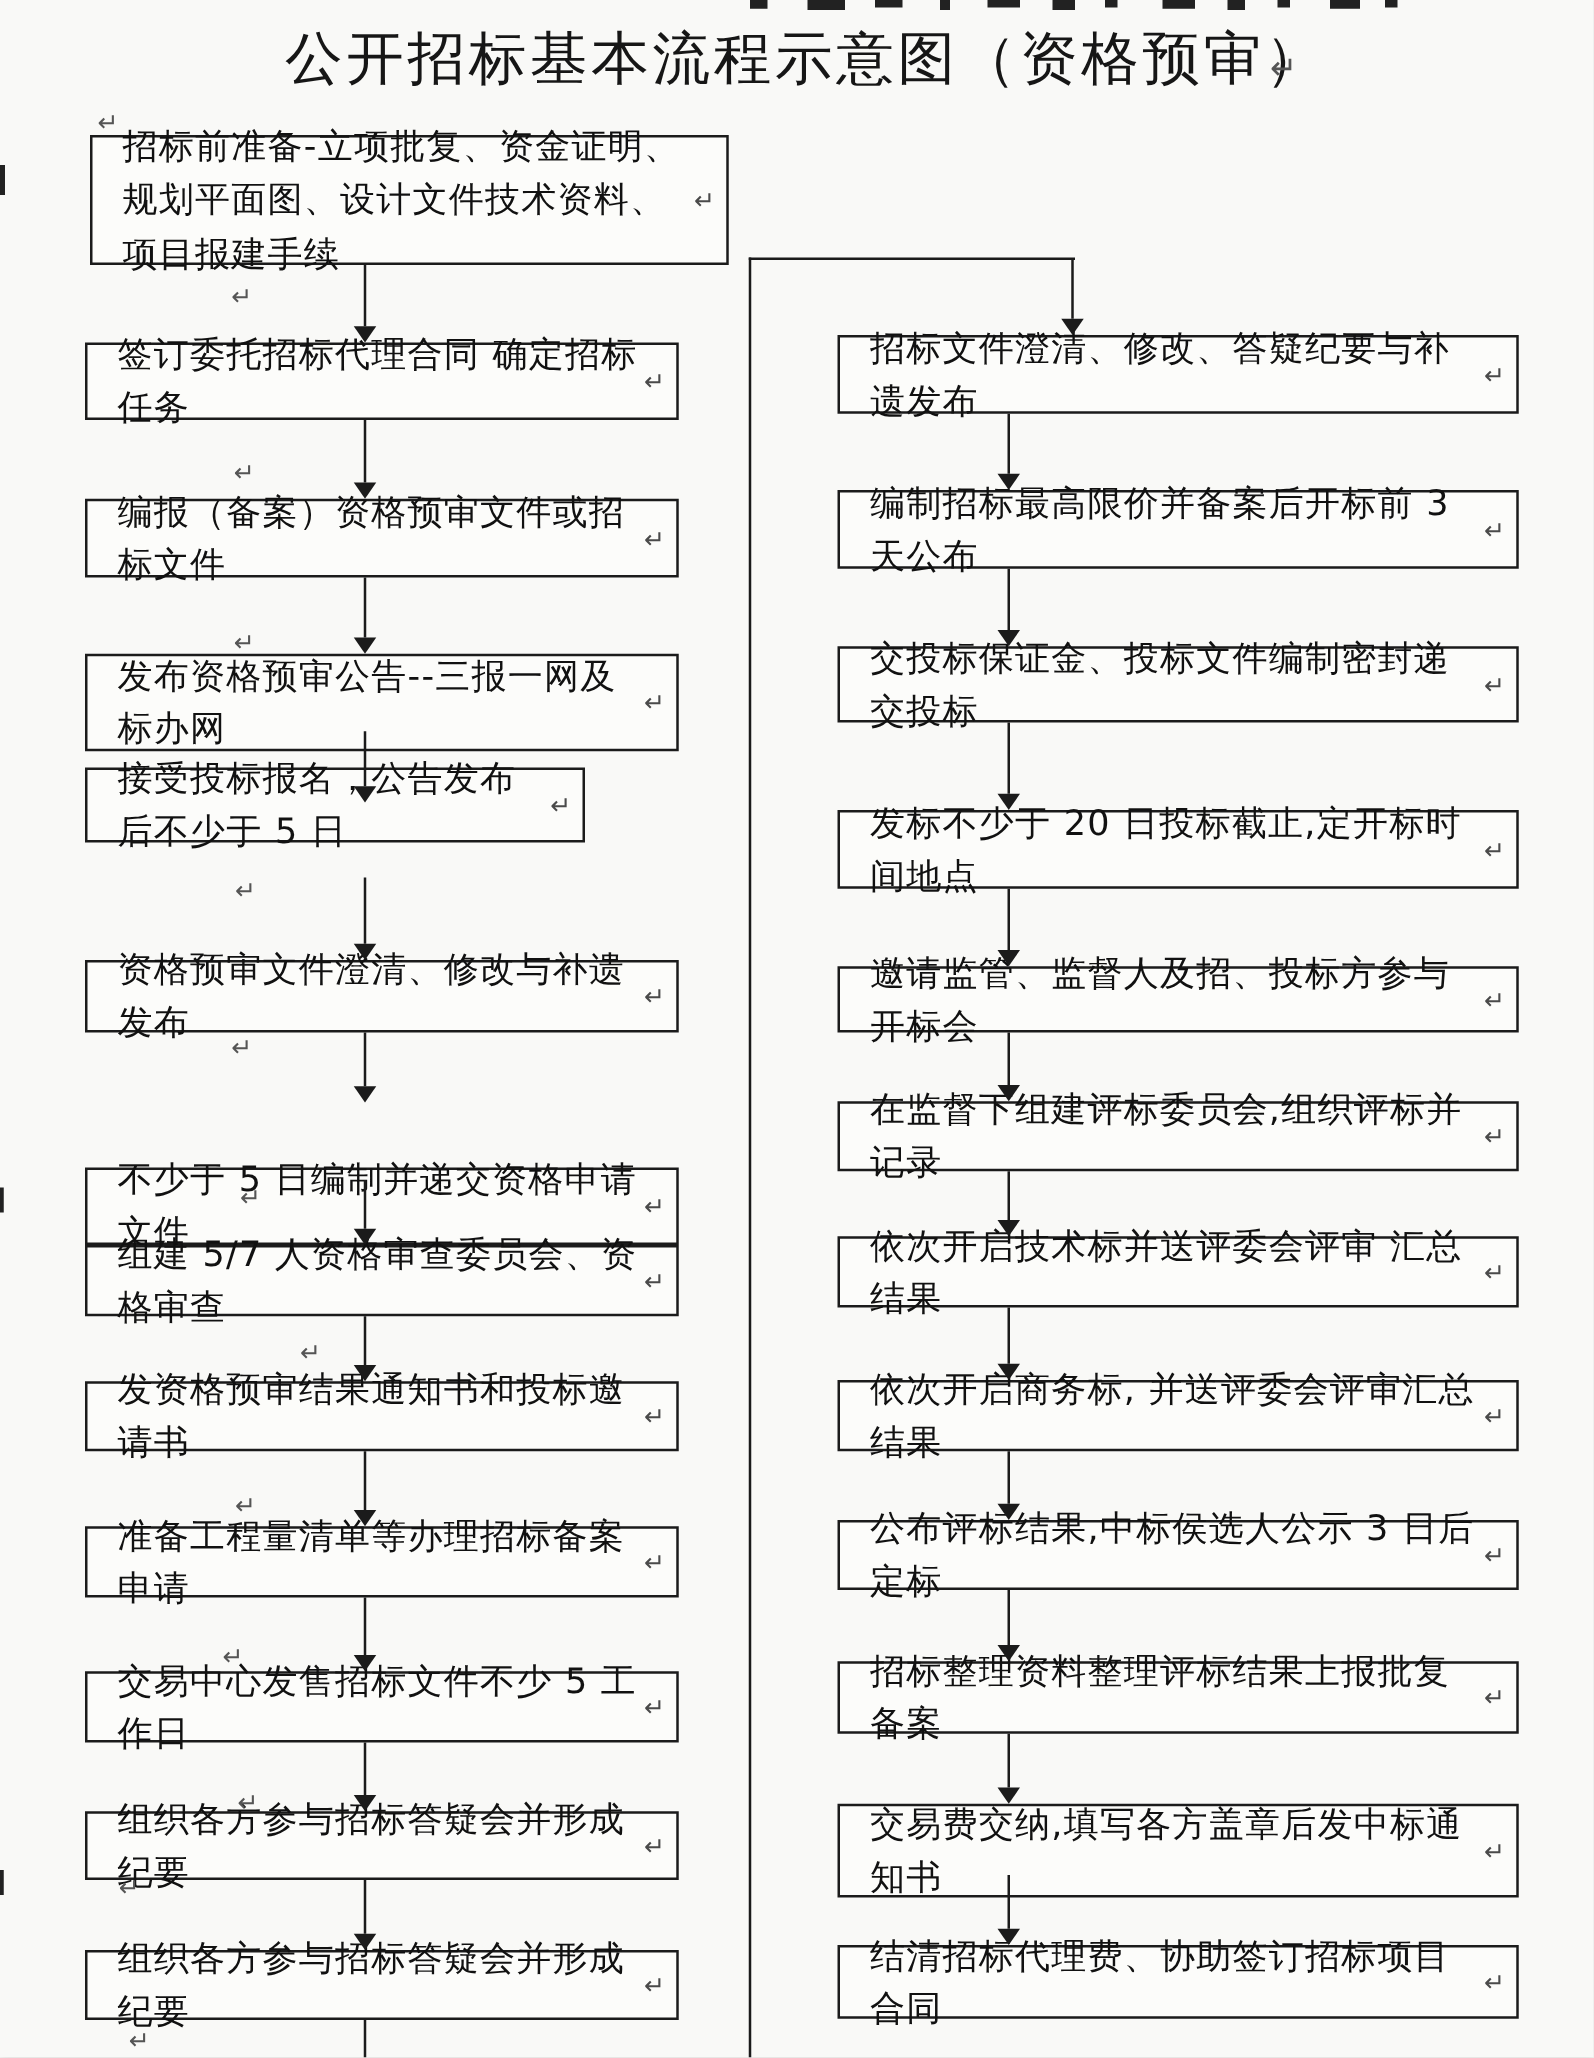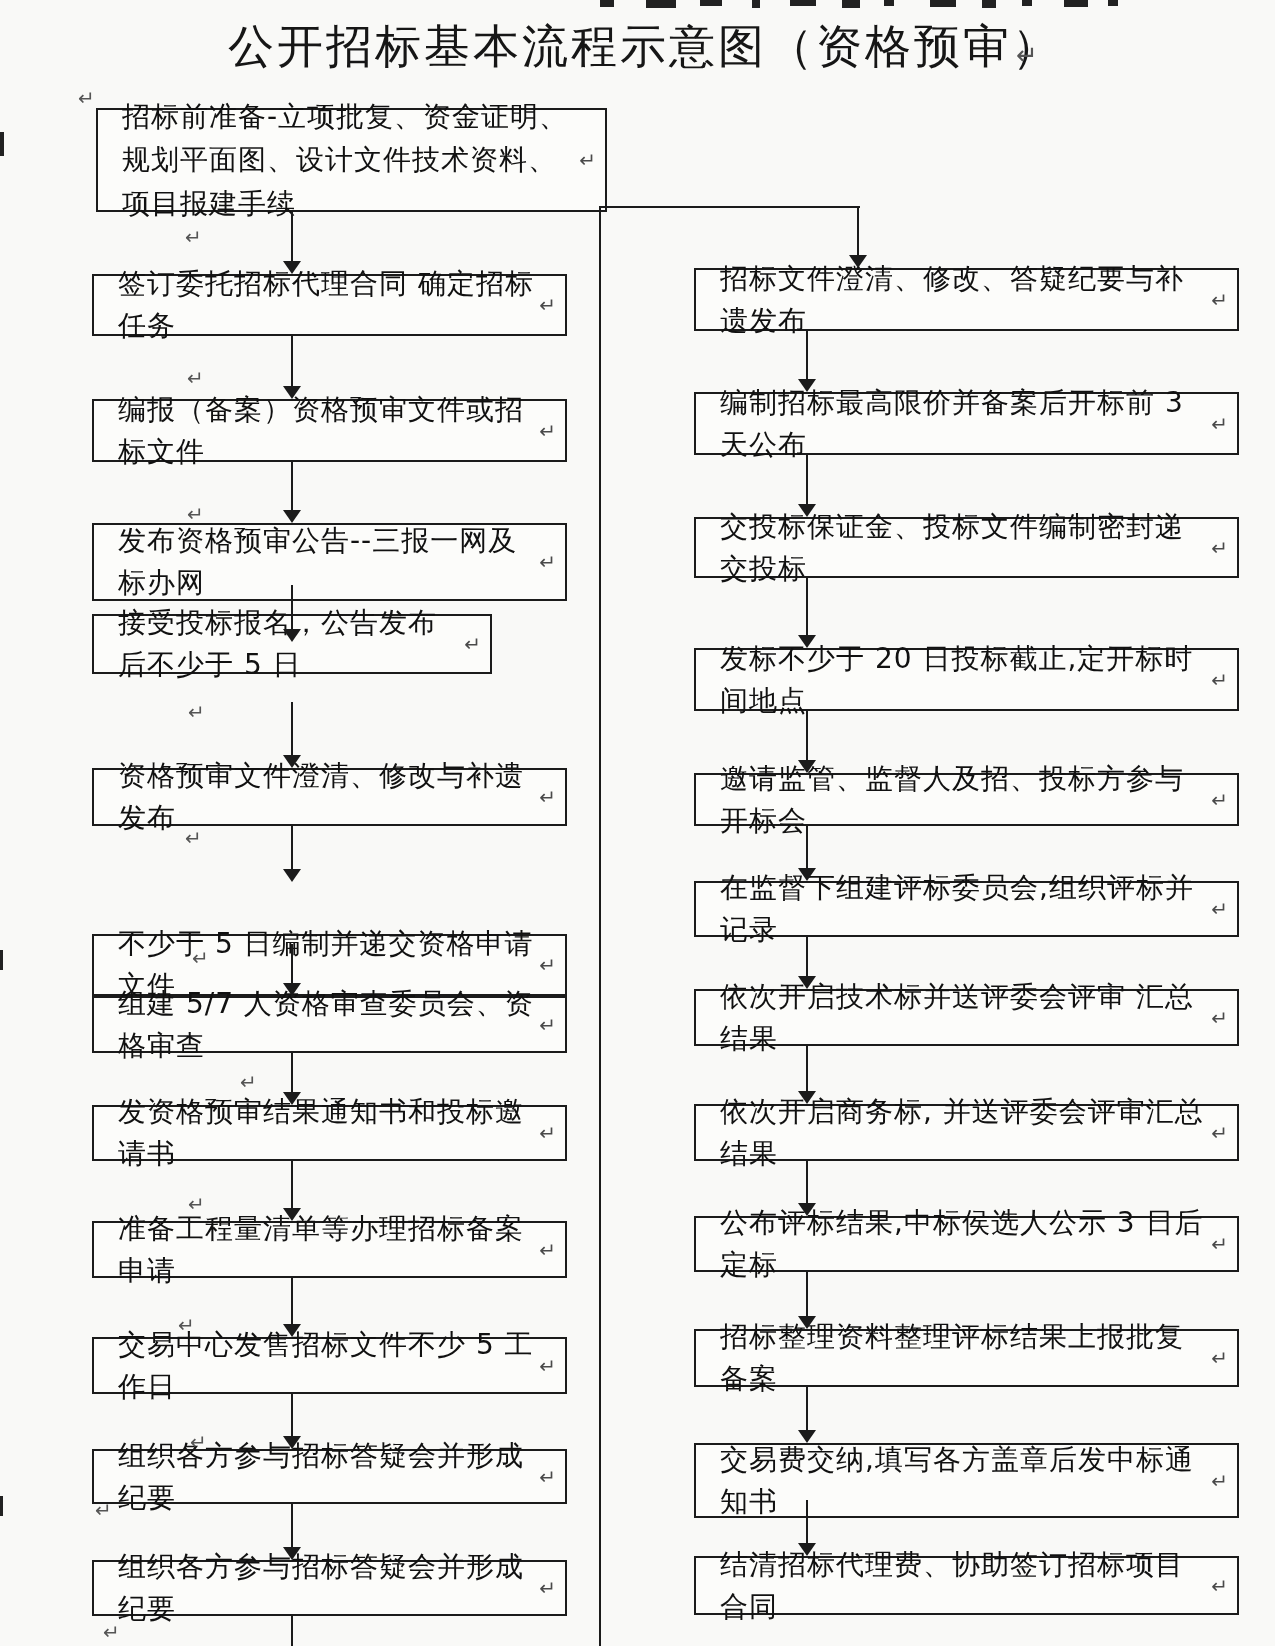--- a/index.html
+++ b/index.html
@@ -1,21 +1,21 @@
 <!DOCTYPE html>
 <html><head>
 <meta charset="utf-8">
 <style>
   html,body{margin:0;padding:0;}
   body{background:#e8e8e6;font-family:"DejaVu Sans",sans-serif;}
   #canvas{position:relative;width:1275px;height:1646px;background:#f9f9f7;overflow:hidden;
           box-shadow:0 0 6px rgba(0,0,0,.2);}
   .box{position:absolute;border:2px solid #1b1b1b;background:#fcfcfa;display:flex;
        align-items:center;box-sizing:border-box;padding:2px 8px 2px 24px;
-       color:#111;font-size:28px;line-height:1.5;letter-spacing:1px;margin-left:24px;}
+       color:#111;font-size:28px;line-height:1.5;letter-spacing:1px;}
   .box .pc{font-size:20px;color:#4a4a4a;margin-left:3px;flex:0 0 auto;}
   .title{position:absolute;color:#161616;font-family:"DejaVu Serif",serif;
          font-size:46px;letter-spacing:3px;white-space:nowrap;}
   .arrow{position:absolute;width:2px;background:#1b1b1b;}
   .arrow.head::after{content:"";position:absolute;left:-8px;bottom:-13px;width:0;height:0;
          border-left:9px solid transparent;border-right:9px solid transparent;
          border-top:13px solid #1b1b1b;}
   .hline{position:absolute;height:2px;background:#1b1b1b;}
   .fpc{position:absolute;font-size:20px;color:#555;}
   .frag{position:absolute;background:#222;}

